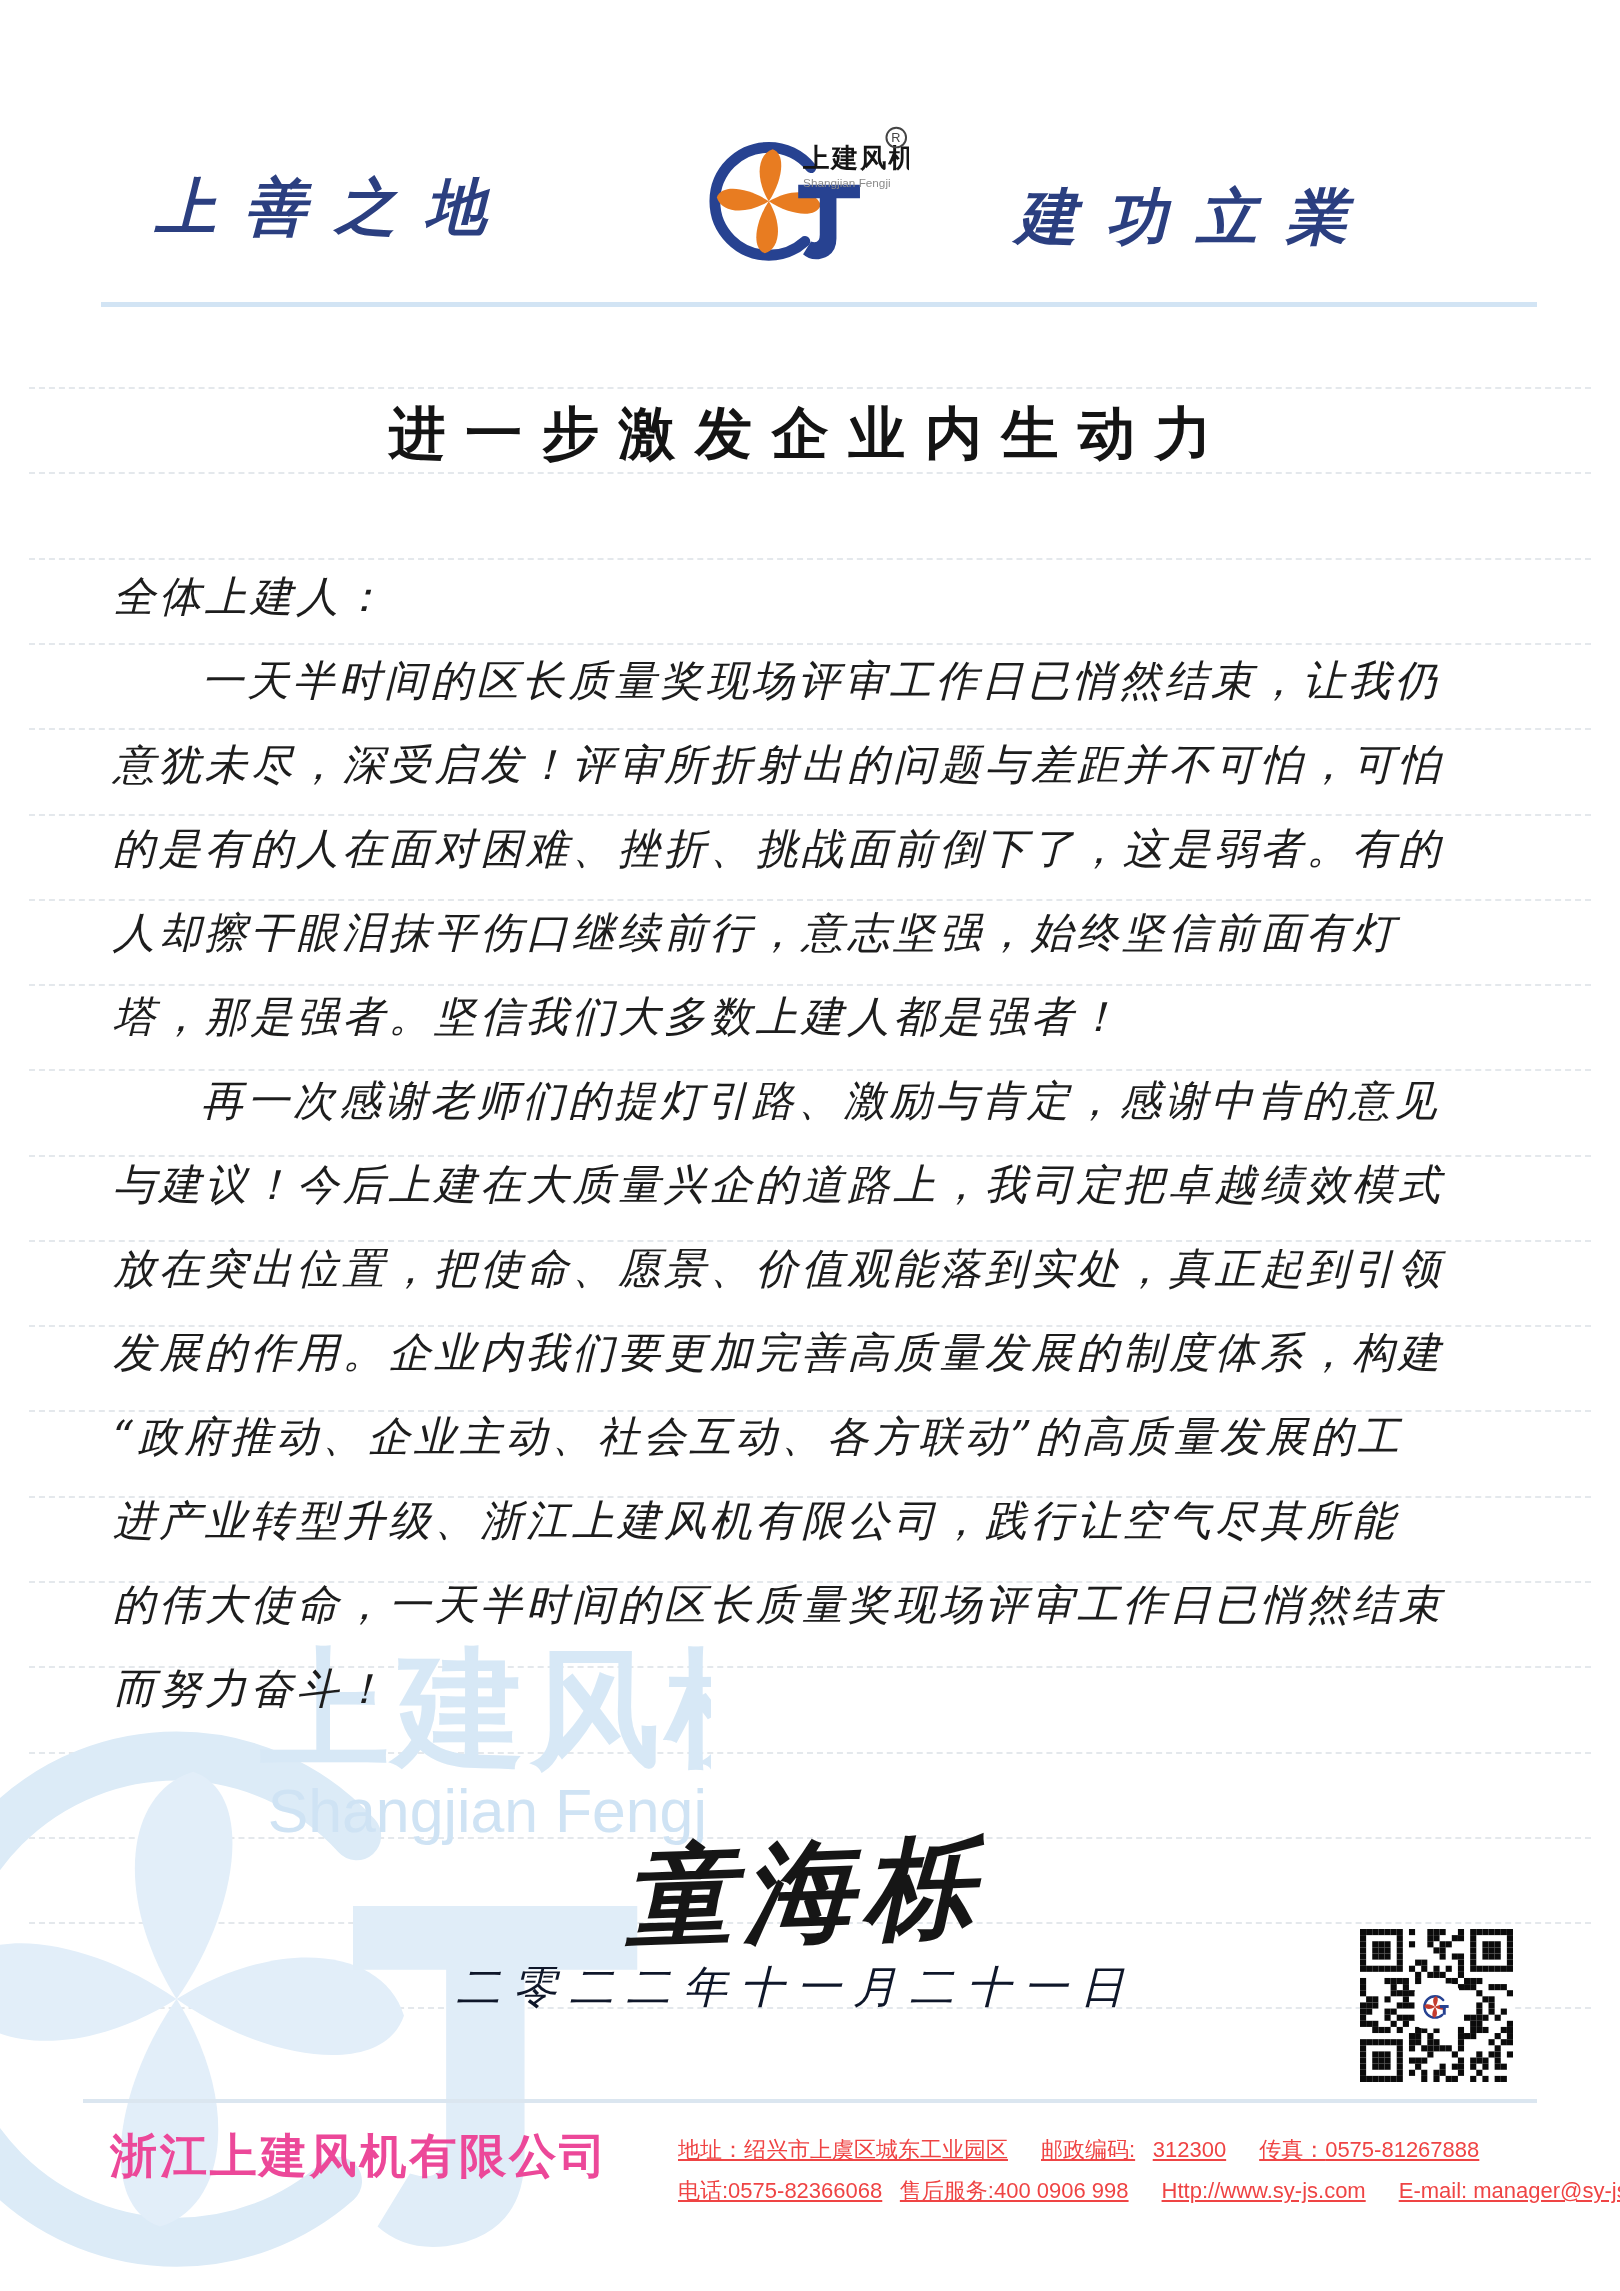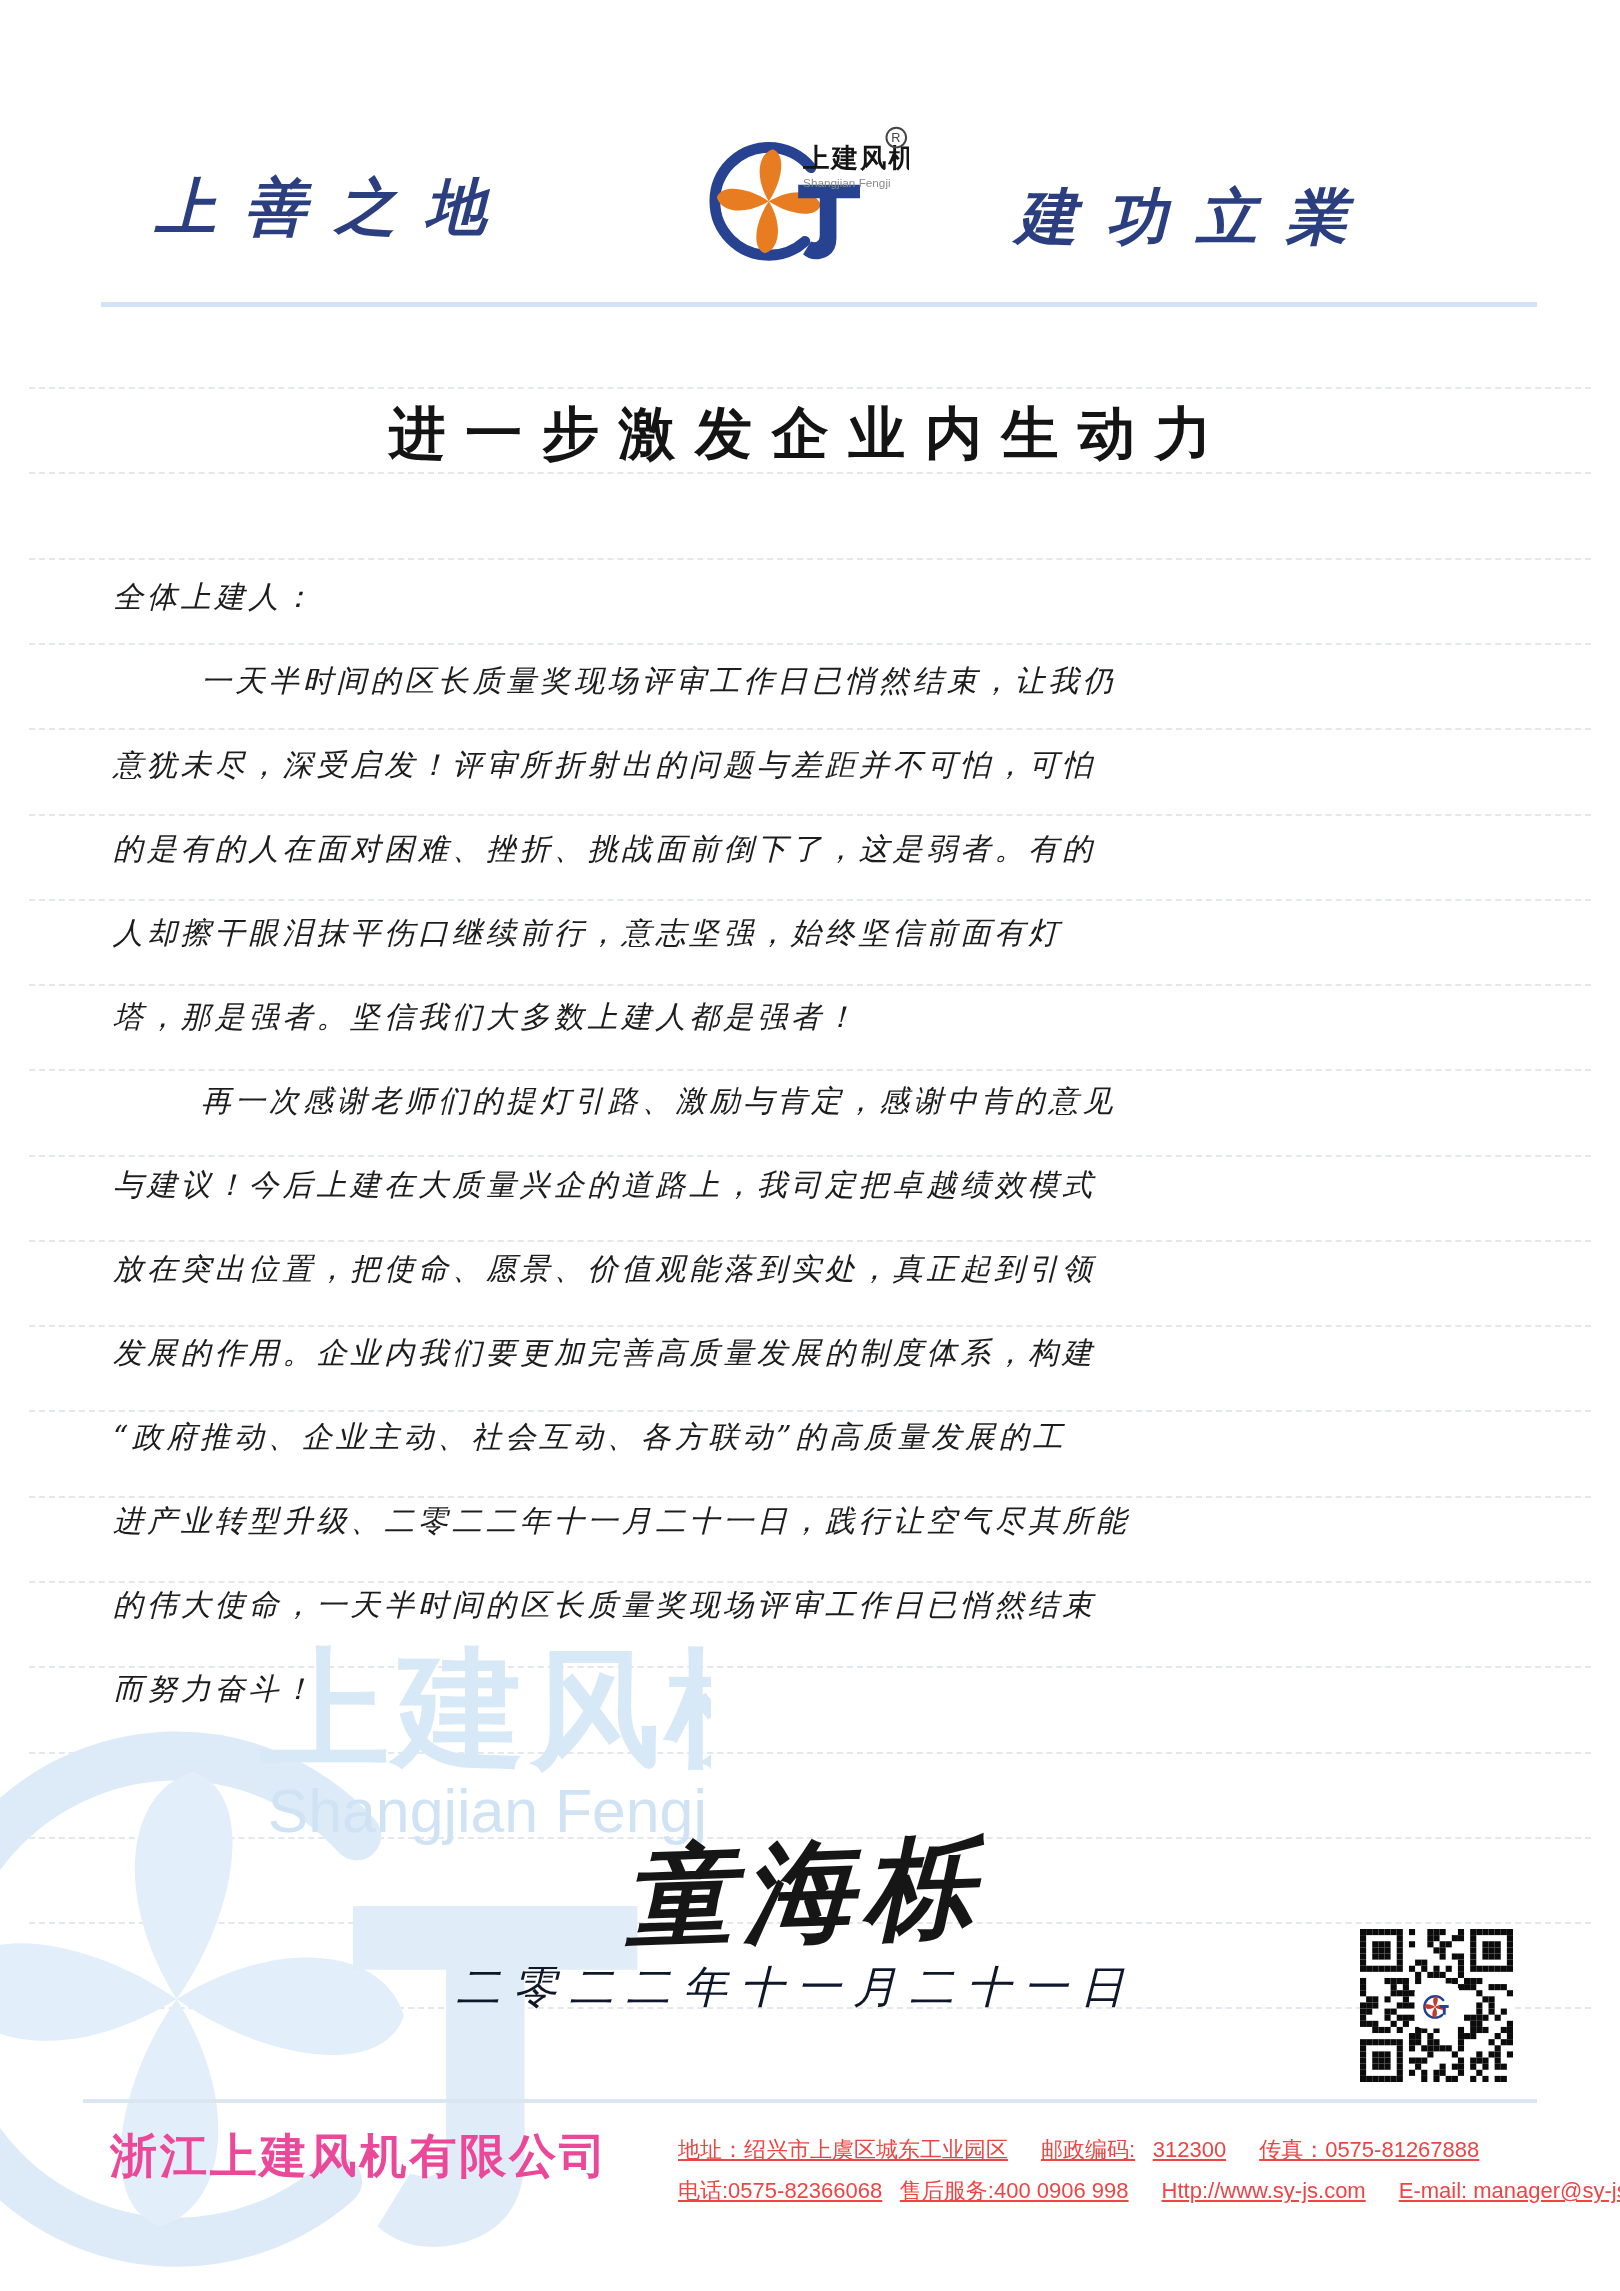--- a/index.html
+++ b/index.html
@@ -28,21 +28,21 @@
   
   .title{
     position:absolute;left:0;top:396px;width:100%;text-align:center;
     color:#141414;font-weight:700;font-size:57px;letter-spacing:19.6px;
     font-family:"Liberation Sans",sans-serif;
   }
   
   .letter{
     position:absolute;left:113px;top:555px;width:1402px;
     font-family:"DejaVu Serif",serif;font-style:italic;
-    color:#1d1d1d;font-size:30px;letter-spacing:3.9px;
+    color:#1d1d1d;font-size:42px;letter-spacing:3.9px;
   }
   .hand-line{height:84px;line-height:84px;white-space:nowrap;}
   .hand-line.indent{padding-left:88px;}
   .signature{
     position:absolute;left:50%;top:1819px;transform:translateX(-52%) rotate(-2deg);
     font-family:"DejaVu Serif",serif;font-style:italic;font-weight:700;
     font-size:110px;color:#161616;letter-spacing:9.8px;white-space:nowrap;
   }
   .letter-date{
     position:absolute;left:50%;top:1958px;transform:translateX(-52%);
@@ -150,21 +150,21 @@
         <div class="hand-line indent">一天半时间的区长质量奖现场评审工作日已悄然结束，让我仍</div>
         <div class="hand-line">意犹未尽，深受启发！评审所折射出的问题与差距并不可怕，可怕</div>
         <div class="hand-line">的是有的人在面对困难、挫折、挑战面前倒下了，这是弱者。有的</div>
         <div class="hand-line">人却擦干眼泪抹平伤口继续前行，意志坚强，始终坚信前面有灯</div>
         <div class="hand-line">塔，那是强者。坚信我们大多数上建人都是强者！</div>
         <div class="hand-line indent">再一次感谢老师们的提灯引路、激励与肯定，感谢中肯的意见</div>
         <div class="hand-line">与建议！今后上建在大质量兴企的道路上，我司定把卓越绩效模式</div>
         <div class="hand-line">放在突出位置，把使命、愿景、价值观能落到实处，真正起到引领</div>
         <div class="hand-line">发展的作用。企业内我们要更加完善高质量发展的制度体系，构建</div>
         <div class="hand-line">“政府推动、企业主动、社会互动、各方联动”的高质量发展的工</div>
-        <div class="hand-line">进产业转型升级、二零二二年十一月二十一日，践行让空气尽其所能</div>
+        <div class="hand-line">进产业转型升级、浙江上建风机有限公司，践行让空气尽其所能</div>
         <div class="hand-line">的伟大使命，一天半时间的区长质量奖现场评审工作日已悄然结束</div>
         <div class="hand-line">而努力奋斗！</div>
       </div>
   </div>
 
   <div class="signature">童海栎</div>
 
   <div class="letter-date">二零二二年十一月二十一日</div>
 
   <div class="qr">

